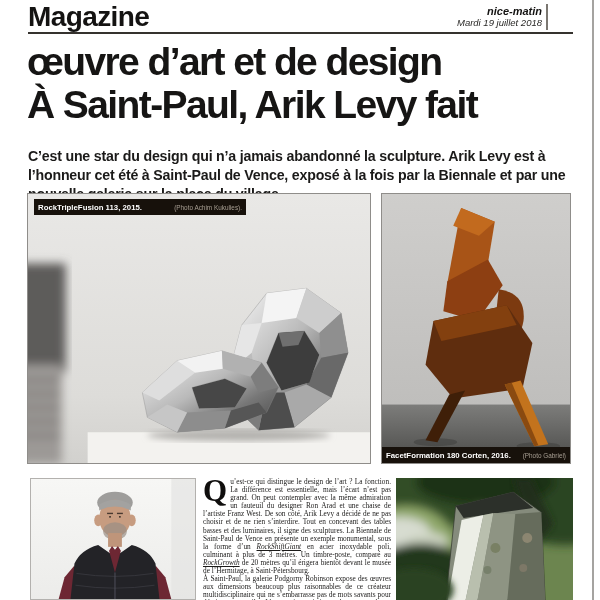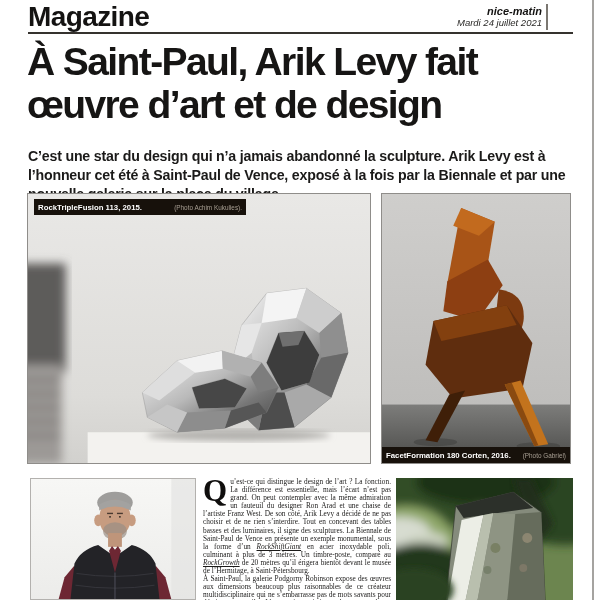--- a/index.html
+++ b/index.html
@@ -49,28 +49,28 @@
   .page-rule{position:absolute;left:592px;top:0;width:2px;height:600px;background:#a5a3a0;}
 </style>
 </head>
 <body>
 
 <div class="page">
 
   <div class="masthead">Magazine</div>
   <div class="header-right">
     <div class="paper-name">nice-matin</div>
-    <div class="issue-date">Mardi 24 juillet 2021</div>
+    <div class="issue-date">Mardi 19 juillet 2018</div>
   </div>
   <div class="header-vbar"></div>
   <div class="top-rule"></div>
 
   <div class="headline">
+    <div>œuvre d’art et de design</div>
     <div>À Saint-Paul, Arik Levy fait</div>
-    <div>œuvre d’art et de design</div>
   </div>
 
   <div class="standfirst">C’est une star du design qui n’a jamais abandonné la sculpture. Arik Levy est à l’honneur cet été à Saint-Paul de Vence, exposé à la fois par la Biennale et par une nouvelle galerie sur la place du village</div>
 
   <div class="figure fig-left">
     <svg viewBox="0 0 344 271" preserveAspectRatio="none">
       <defs>
         <linearGradient id="lgbg" x1="0" y1="0" x2="0" y2="1">
           <stop offset="0" stop-color="#e9e8e6"></stop>
             <stop offset="0.75" stop-color="#dddcd9"></stop>

